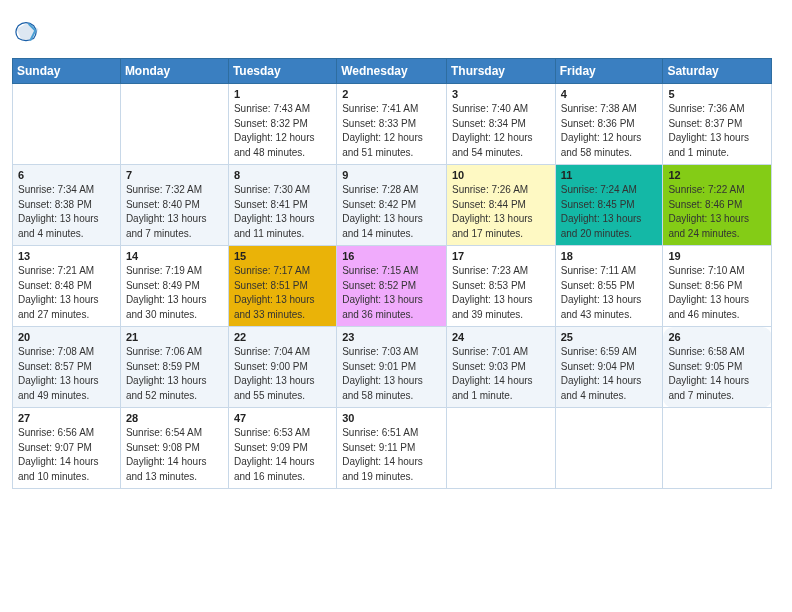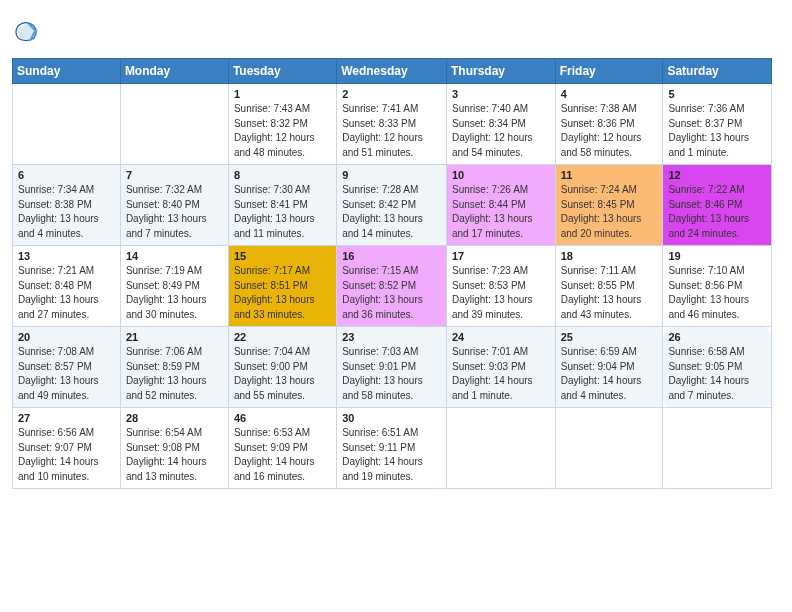--- a/index.html
+++ b/index.html
@@ -205,37 +205,37 @@
         </div>
       </td>
           <td style="background: rgb(240, 245, 250);">
         <div class="day-number">9</div>
         <div class="day-info">
           <span>Sunrise: </span><span>7:28 AM</span><br>
           <span>Sunset: </span><span>8:42 PM</span><br>
           <span>Daylight: 13 hours and 14 minutes.</span>
         </div>
       </td>
-          <td style="background: #f0abfc;">
+          <td style="background: #fef9c3;">
         <div class="day-number">10</div>
         <div class="day-info">
           <span>Sunrise: </span><span>7:26 AM</span><br>
           <span>Sunset: </span><span>8:44 PM</span><br>
           <span>Daylight: 13 hours and 17 minutes.</span>
         </div>
       </td>
-          <td style="background: #fdba74;">
+          <td style="background: #14b8a6;">
         <div class="day-number">11</div>
         <div class="day-info">
           <span>Sunrise: </span><span>7:24 AM</span><br>
           <span>Sunset: </span><span>8:45 PM</span><br>
           <span>Daylight: 13 hours and 20 minutes.</span>
         </div>
       </td>
-          <td style="background: #d946ef;">
+          <td style="background: #84cc16;">
         <div class="day-number">12</div>
         <div class="day-info">
           <span>Sunrise: </span><span>7:22 AM</span><br>
           <span>Sunset: </span><span>8:46 PM</span><br>
           <span>Daylight: 13 hours and 24 minutes.</span>
         </div>
       </td>
         </tr>
         <tr>
           <td style="background: rgb(255, 255, 255);">
@@ -364,21 +364,21 @@
       </td>
           <td style="background: rgb(255, 255, 255);">
         <div class="day-number">28</div>
         <div class="day-info">
           <span>Sunrise: </span><span>6:54 AM</span><br>
           <span>Sunset: </span><span>9:08 PM</span><br>
           <span>Daylight: 14 hours and 13 minutes.</span>
         </div>
       </td>
           <td style="background: rgb(255, 255, 255);">
-        <div class="day-number">46</div>
+        <div class="day-number">47</div>
         <div class="day-info">
           <span>Sunrise: </span><span>6:53 AM</span><br>
           <span>Sunset: </span><span>9:09 PM</span><br>
           <span>Daylight: 14 hours and 16 minutes.</span>
         </div>
       </td>
           <td style="background: rgb(255, 255, 255);">
         <div class="day-number">30</div>
         <div class="day-info">
           <span>Sunrise: </span><span>6:51 AM</span><br>

